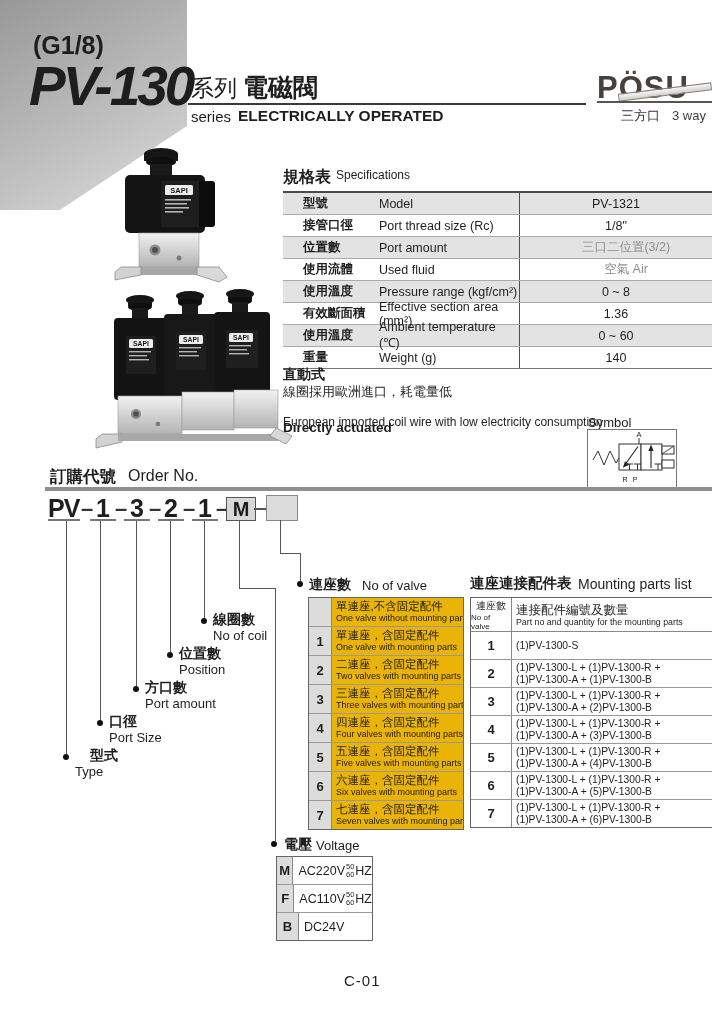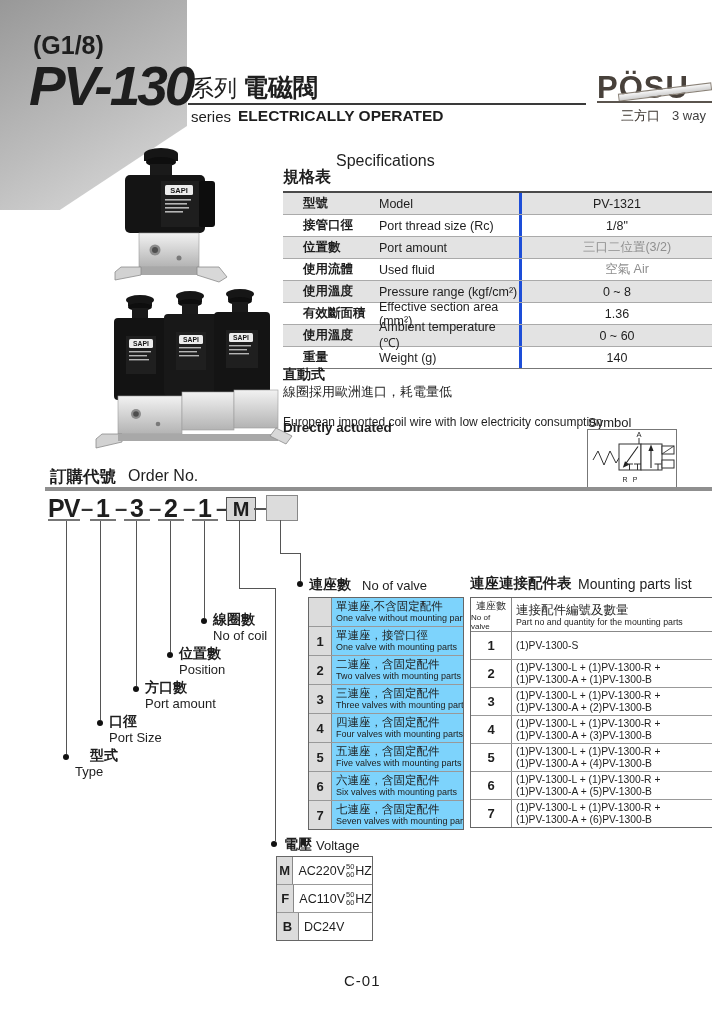--- a/index.html
+++ b/index.html
@@ -20,29 +20,29 @@
   .hdr-title-en{left:238px;top:107px;font-size:15.5px;font-weight:bold;}
   .logo{left:597px;top:70px;font-size:31px;font-weight:bold;color:#48413b;letter-spacing:1px;}
   .logo-ribbon{left:618px;top:88px;width:92px;height:6px;
     background:linear-gradient(#f7f7f7,#cfcfcf);border:1px solid #8a8278;transform:rotate(-7deg);}
   .logo-line{left:597px;top:101px;width:115px;height:2px;background:#5a544e;}
   .way-zh{left:621px;top:107px;font-size:13px;color:#3a332d;}
   .way-en{left:672px;top:108px;font-size:13px;color:#404040;}
 
   
   .spec-head-zh{left:283px;top:167px;font-size:16px;font-weight:bold;}
-  .spec-head-en{left:336px;top:152px;font-size:16px;}
+  .spec-head-en{left:336px;top:168px;font-size:12px;}
   .spec-table{left:283px;top:191px;width:429px;border-top:2px solid #4a4a4a;border-bottom:1.5px solid #777;}
   .spec-row{display:flex;height:21px;align-items:center;border-bottom:1px solid #aaa;}
   .spec-row:last-child{border-bottom:none;}
   .spec-row.alt{background:#e3e3e3;}
   .spec-zh{width:76px;padding-left:20px;font-size:12.5px;font-weight:bold;}
   .spec-en{width:140px;font-size:12.5px;}
   .spec-val{flex:1;height:100%;display:flex;align-items:center;justify-content:center;
-            border-left:3px solid #1d4ed8;font-size:12.5px;}
+            border-left:1px solid #1d4ed8;font-size:12.5px;}
   .muted{color:#8f8f8f;padding-left:20px;}
 
   
   .feat-zh-t{left:283px;top:366px;font-size:14px;font-weight:bold;}
   .feat-zh-d{left:283px;top:383px;font-size:13px;}
   .feat-en-t{left:283px;top:420px;font-size:13.5px;font-weight:bold;}
   .feat-en-d{left:283px;top:415px;font-size:12px;}
 
   
   .symbol-label{left:588px;top:415px;font-size:13px;}
@@ -60,21 +60,21 @@
   .mbox{left:226px;top:497px;width:28px;height:22px;font-size:20px;font-weight:bold;}
   .emptybox{left:266px;top:495px;width:30px;height:24px;border:1px solid #888;background:#dcdcdc;}
   .useg{top:519px;height:1.5px;background:#777;}
   .vline{width:1px;background:#555;}
   .hline{height:1px;background:#555;}
   .bullet{width:6px;height:6px;border-radius:50%;background:#111;}
   .lbl-zh{font-size:14px;font-weight:bold;}
   .lbl-en{font-size:13px;}
 
   
-  .vt{left:308px;top:597px;width:154px;border:1px solid #666;background:#7dd3fc;}
+  .vt{left:308px;top:597px;width:154px;border:1px solid #666;background:#eab308;}
   .vt-row{display:flex;height:28px;border-bottom:1px solid #999;}
   .vt-row:last-child{border-bottom:none;}
   .vt-no{width:22px;background:#dcdcdc;border-right:1px solid #888;display:flex;
          align-items:center;justify-content:center;font-weight:bold;font-size:13px;}
   .vt-desc{flex:1;padding:2px 0 0 4px;overflow:hidden;}
   .vt-zh{font-size:11.5px;line-height:13px;white-space:nowrap;}
   .vt-en{font-size:9px;line-height:10px;color:#222;white-space:nowrap;}
 
   
   .mt{left:470px;top:597px;width:242px;border:1px solid #666;background:#fff;}
@@ -347,21 +347,21 @@
     <div class="vt-row">
       <div class="vt-no"></div>
       <div class="vt-desc">
           <div class="vt-zh">單連座,不含固定配件</div>
           <div class="vt-en">One valve without mounting parts</div>
         </div>
     </div>
     <div class="vt-row">
       <div class="vt-no">1</div>
       <div class="vt-desc">
-          <div class="vt-zh">單連座，接管口徑</div>
+          <div class="vt-zh">單連座，含固定配件</div>
           <div class="vt-en">One valve with mounting parts</div>
         </div>
     </div>
     <div class="vt-row">
       <div class="vt-no">2</div>
       <div class="vt-desc">
           <div class="vt-zh">二連座，含固定配件</div>
           <div class="vt-en">Two valves with mounting parts</div>
         </div>
     </div>

